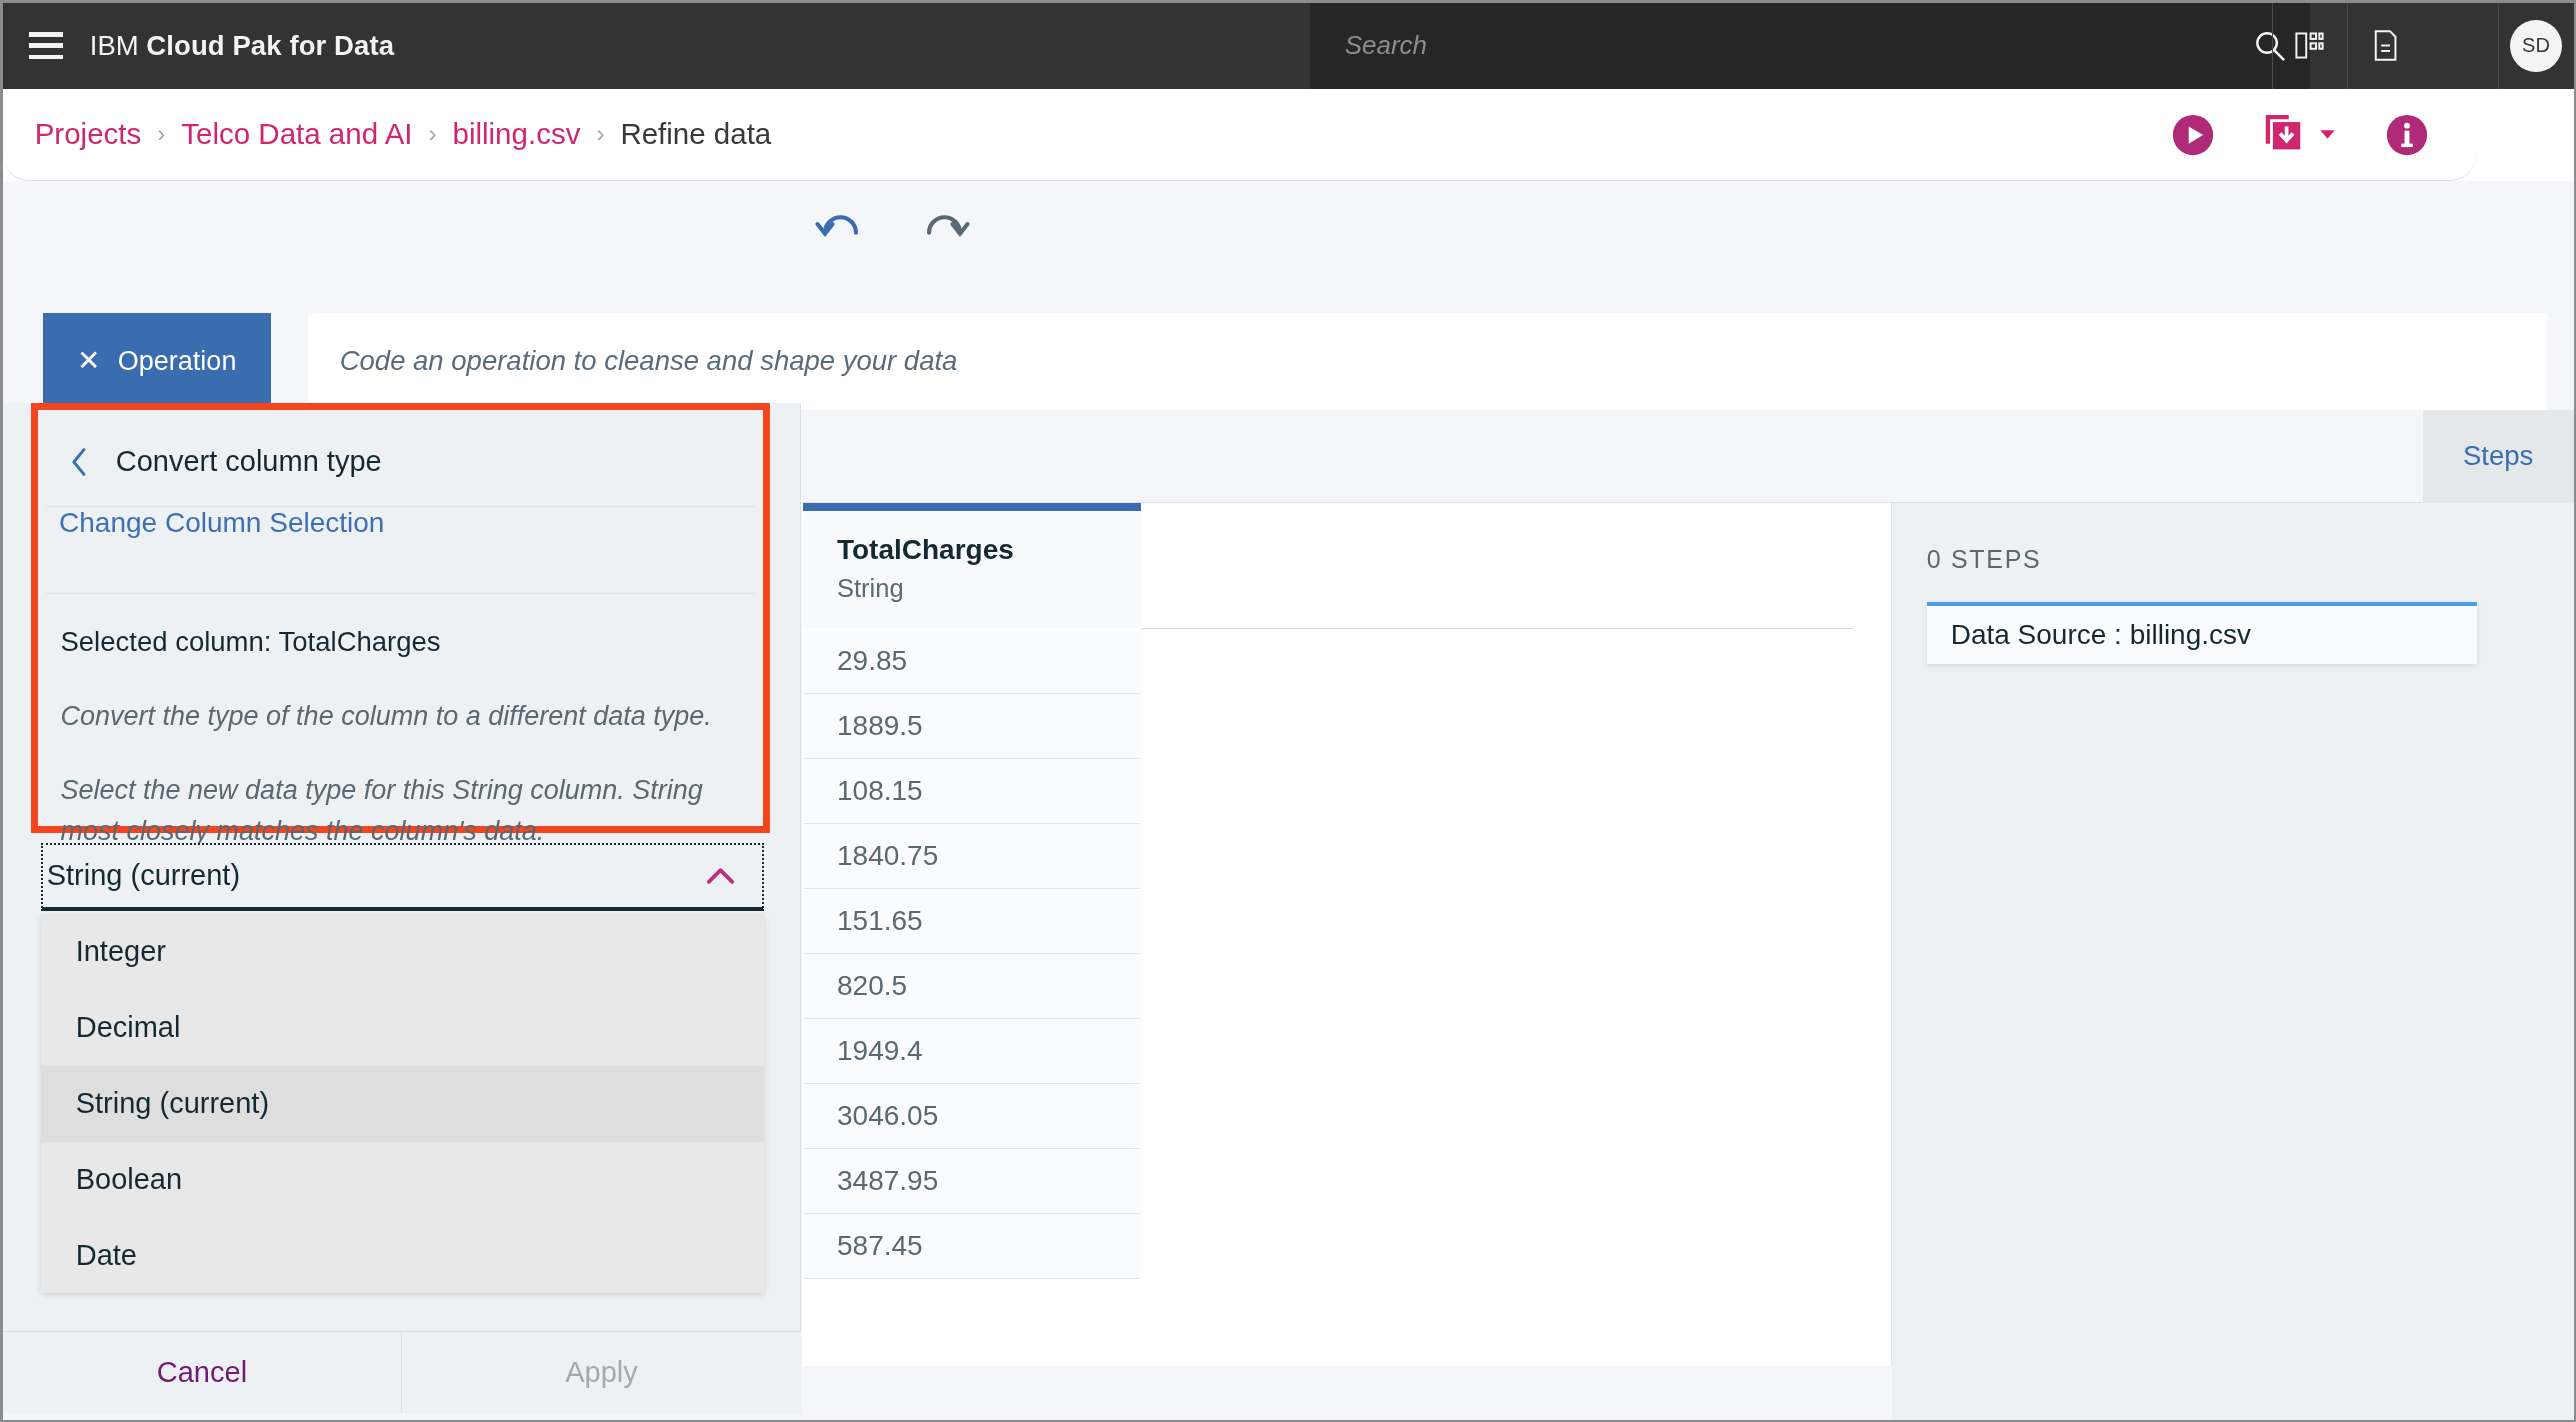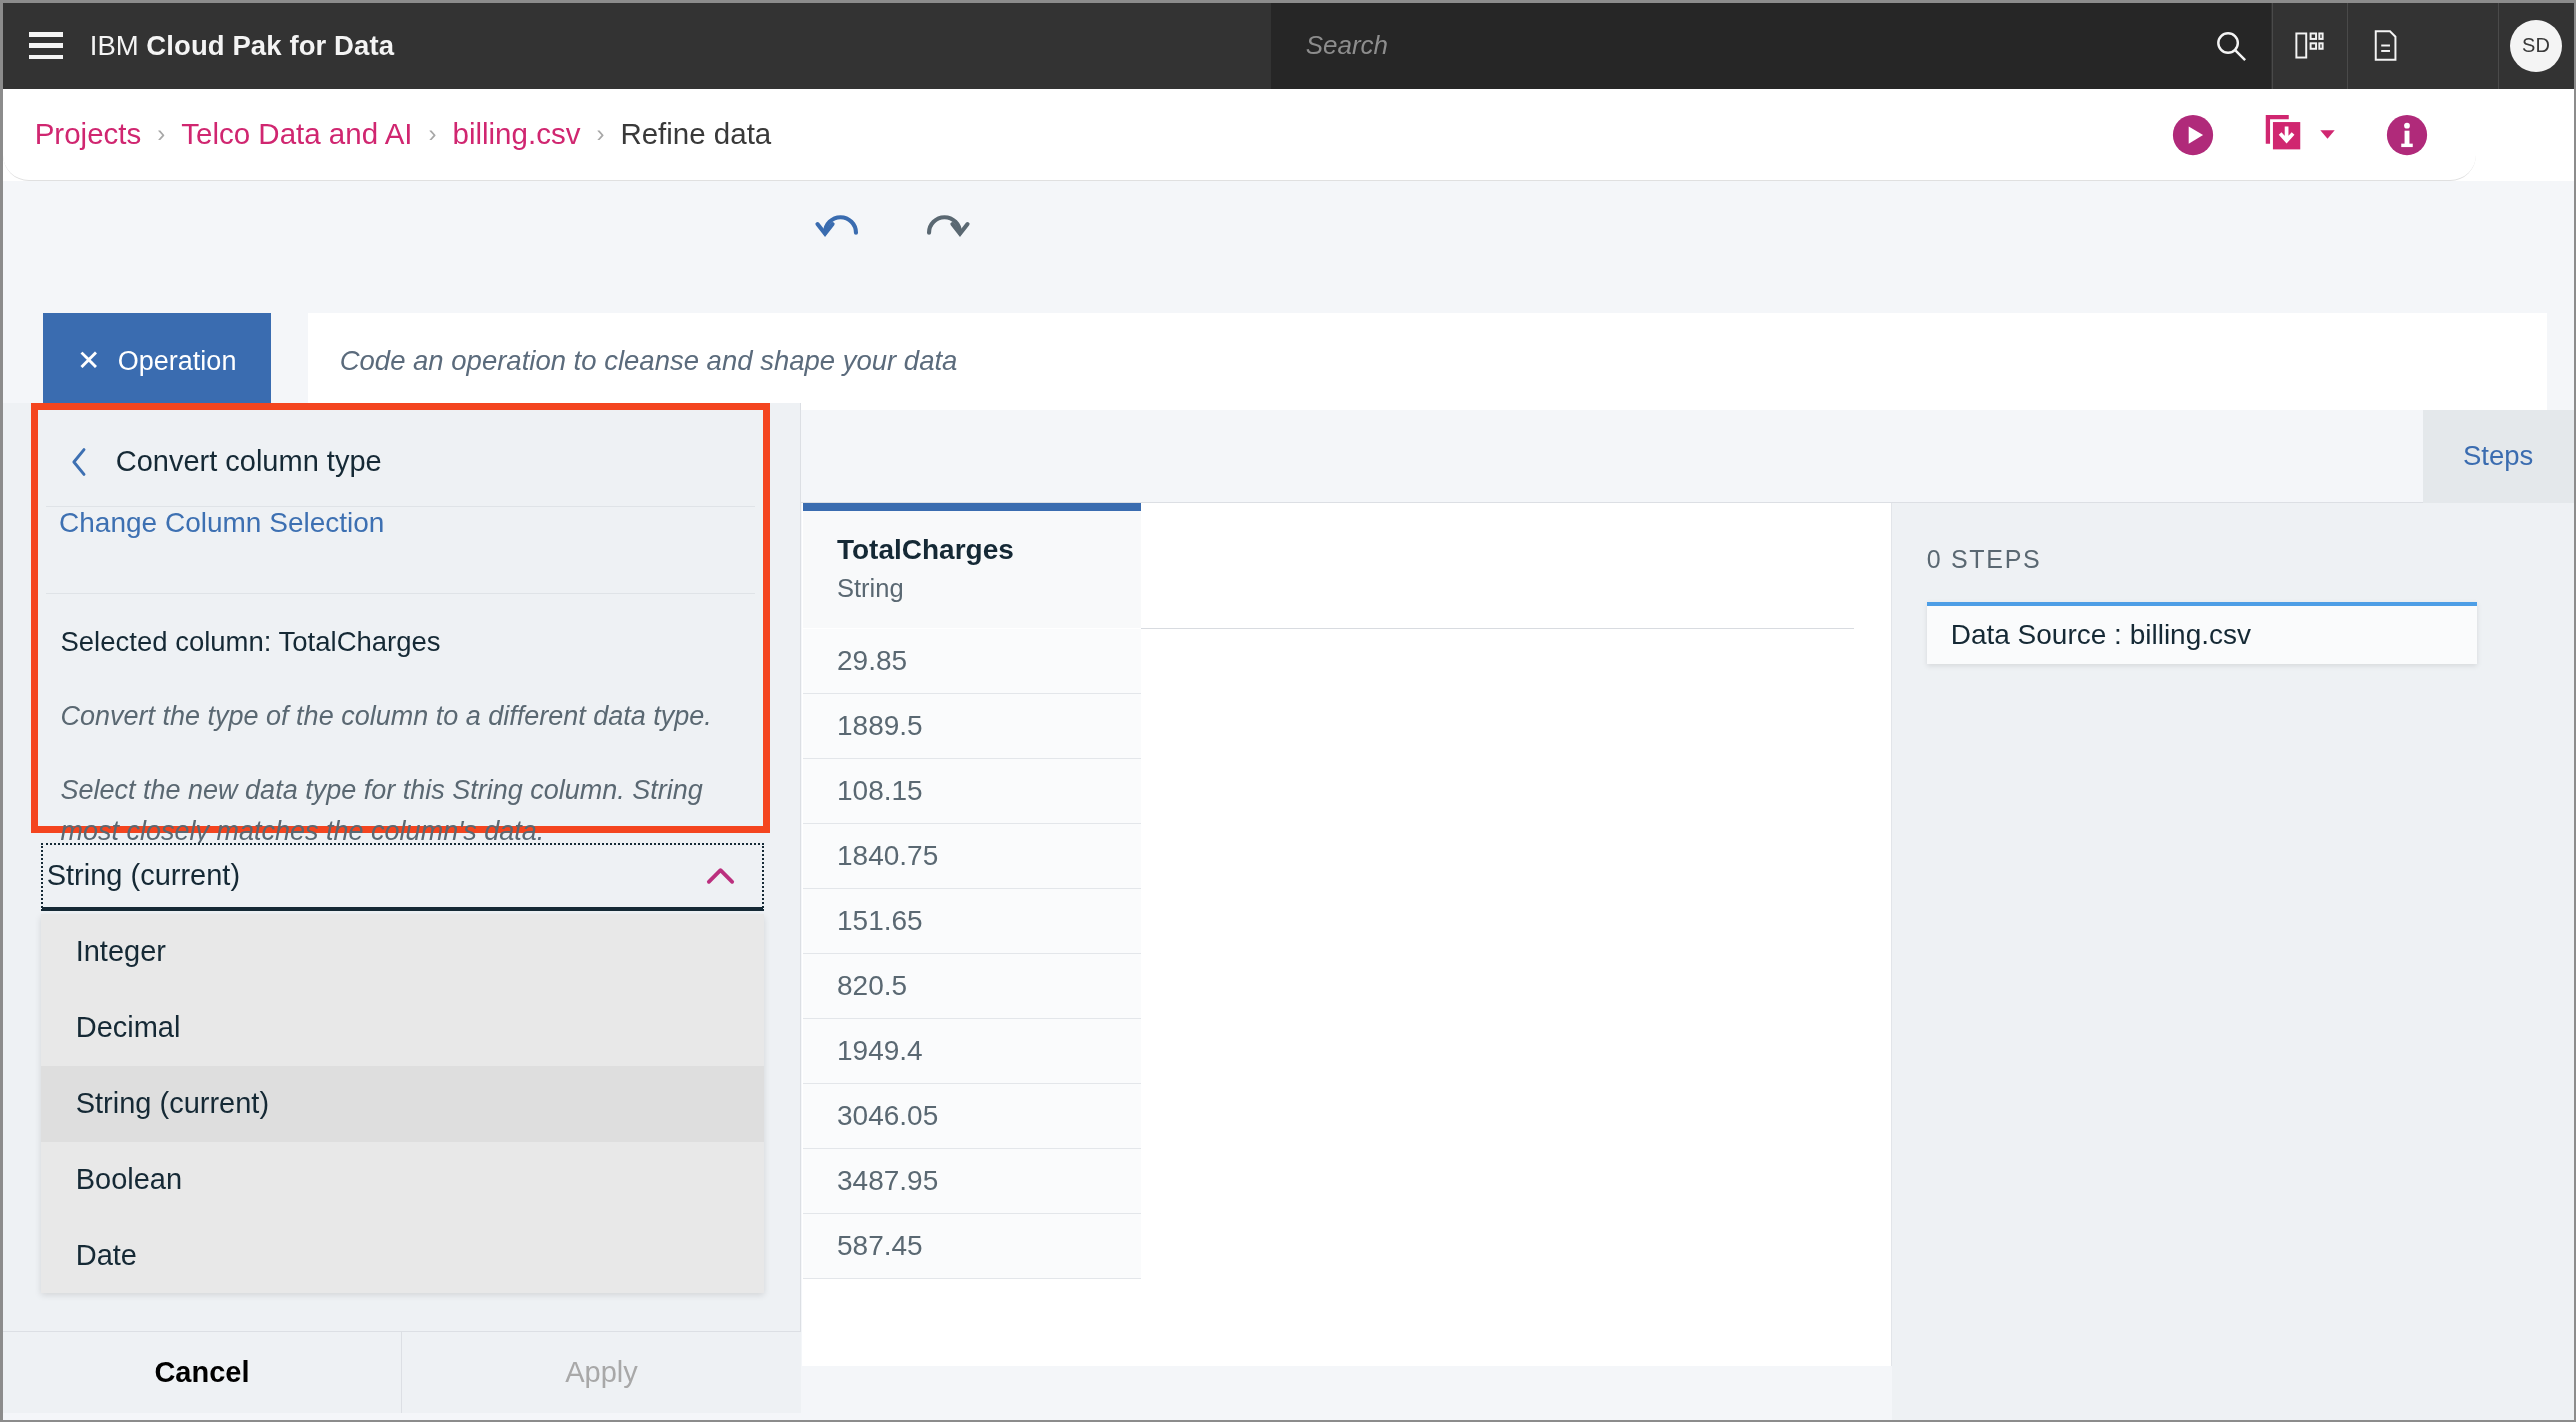--- a/index.html
+++ b/index.html
@@ -28,21 +28,21 @@
   }
   .hamburger span { display:block; width: 34px; height: 4.7px; background: #f4f4f4; }
   .brand {
     display: flex; align-items: center; color: #f4f4f4;
     font-size: 27.5px; letter-spacing: 0.1px; white-space: nowrap;
   }
   .brand .b-light { font-weight: 400; }
   .brand .b-bold { font-weight: 700; margin-left: 7.4px; }
 
   .searchwrap {
-    position: absolute; left: 1268px; top: 0; width: 1000px; height: 86px;
+    position: absolute; left: 1307px; top: 0; width: 1000px; height: 86px;
     background: #262626; display: flex; align-items: flex-start;
   }
   .searchwrap input {
     flex: 1; height: 100%; background: transparent; border: 0; outline: none;
     color: #c6c6c6; font-size: 26px; font-style: italic;
     font-family: "Liberation Sans", sans-serif; padding-left: 35px;
   }
   .searchwrap input::placeholder { color: #8d8d8d; font-style: italic; }
   .srch-btn {
     width: 80px; height: 100%; display: flex; align-items: center;
@@ -179,21 +179,21 @@
   .opt.selected { background: #dedede; }
 
   .panel-footer {
     position: absolute; left: 0; bottom: 0; width: 798px; height: 82px;
     display: flex; background: #eef1f4; border-top: 0.7px solid #dcdfe4;
   }
   .pf-btn {
     flex: 1; display: flex; align-items: center; justify-content: center;
     font-size: 29px; cursor: pointer;
   }
-  .pf-btn.cancel { color: #000000; font-weight: bold; }
+  .pf-btn.cancel { color: #701a75; }
   .pf-btn.apply { color: #a8a8a8; cursor: default; border-left: 0.7px solid #dcdfe4; }
 
   
   .table-area {
     position: absolute; left: 799px; top: 322px; width: 1090px; height: 863px;
     background: #ffffff; border-right: 0.7px solid #e2e5e9;
   }
   .col-accent {
     position: absolute; left: 1.3px; top: 0; width: 338px; height: 8.7px; background: #3a6cb0;
   }

